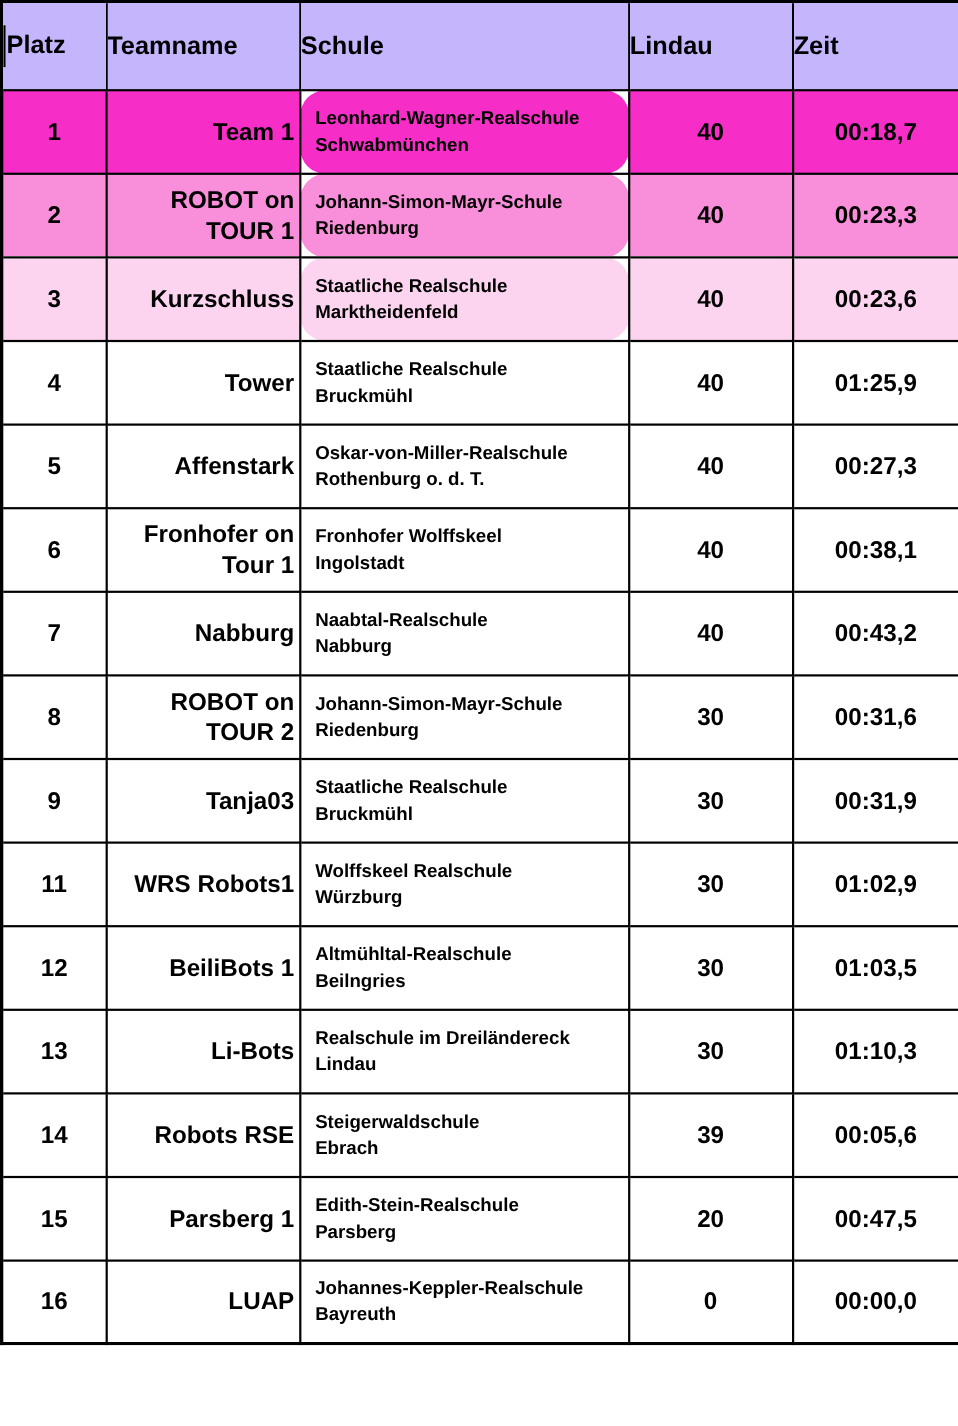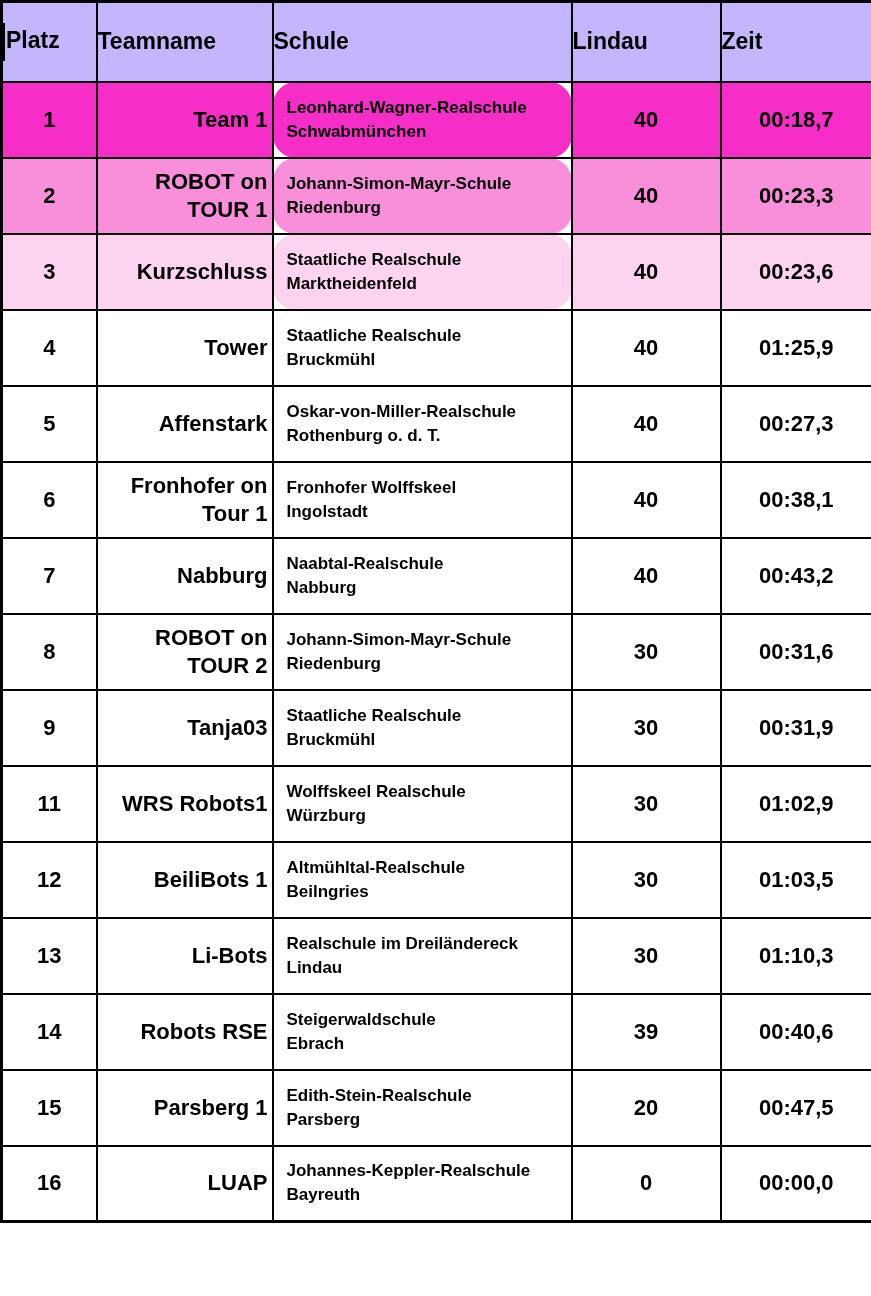--- a/index.html
+++ b/index.html
@@ -211,21 +211,21 @@
         <td class="zeit">01:10,3</td>
       </tr>
       <tr>
         <td class="platz">14</td>
         <td class="team">Robots RSE</td>
         <td class="schule">
           <div>Steigerwaldschule</div>
           <div>Ebrach</div>
         </td>
         <td class="punkte">39</td>
-        <td class="zeit">00:40,6</td>
+        <td class="zeit">00:05,6</td>
       </tr>
       <tr>
         <td class="platz">15</td>
         <td class="team">Parsberg 1</td>
         <td class="schule">
           <div>Edith-Stein-Realschule</div>
           <div>Parsberg</div>
         </td>
         <td class="punkte">20</td>
         <td class="zeit">00:47,5</td>

